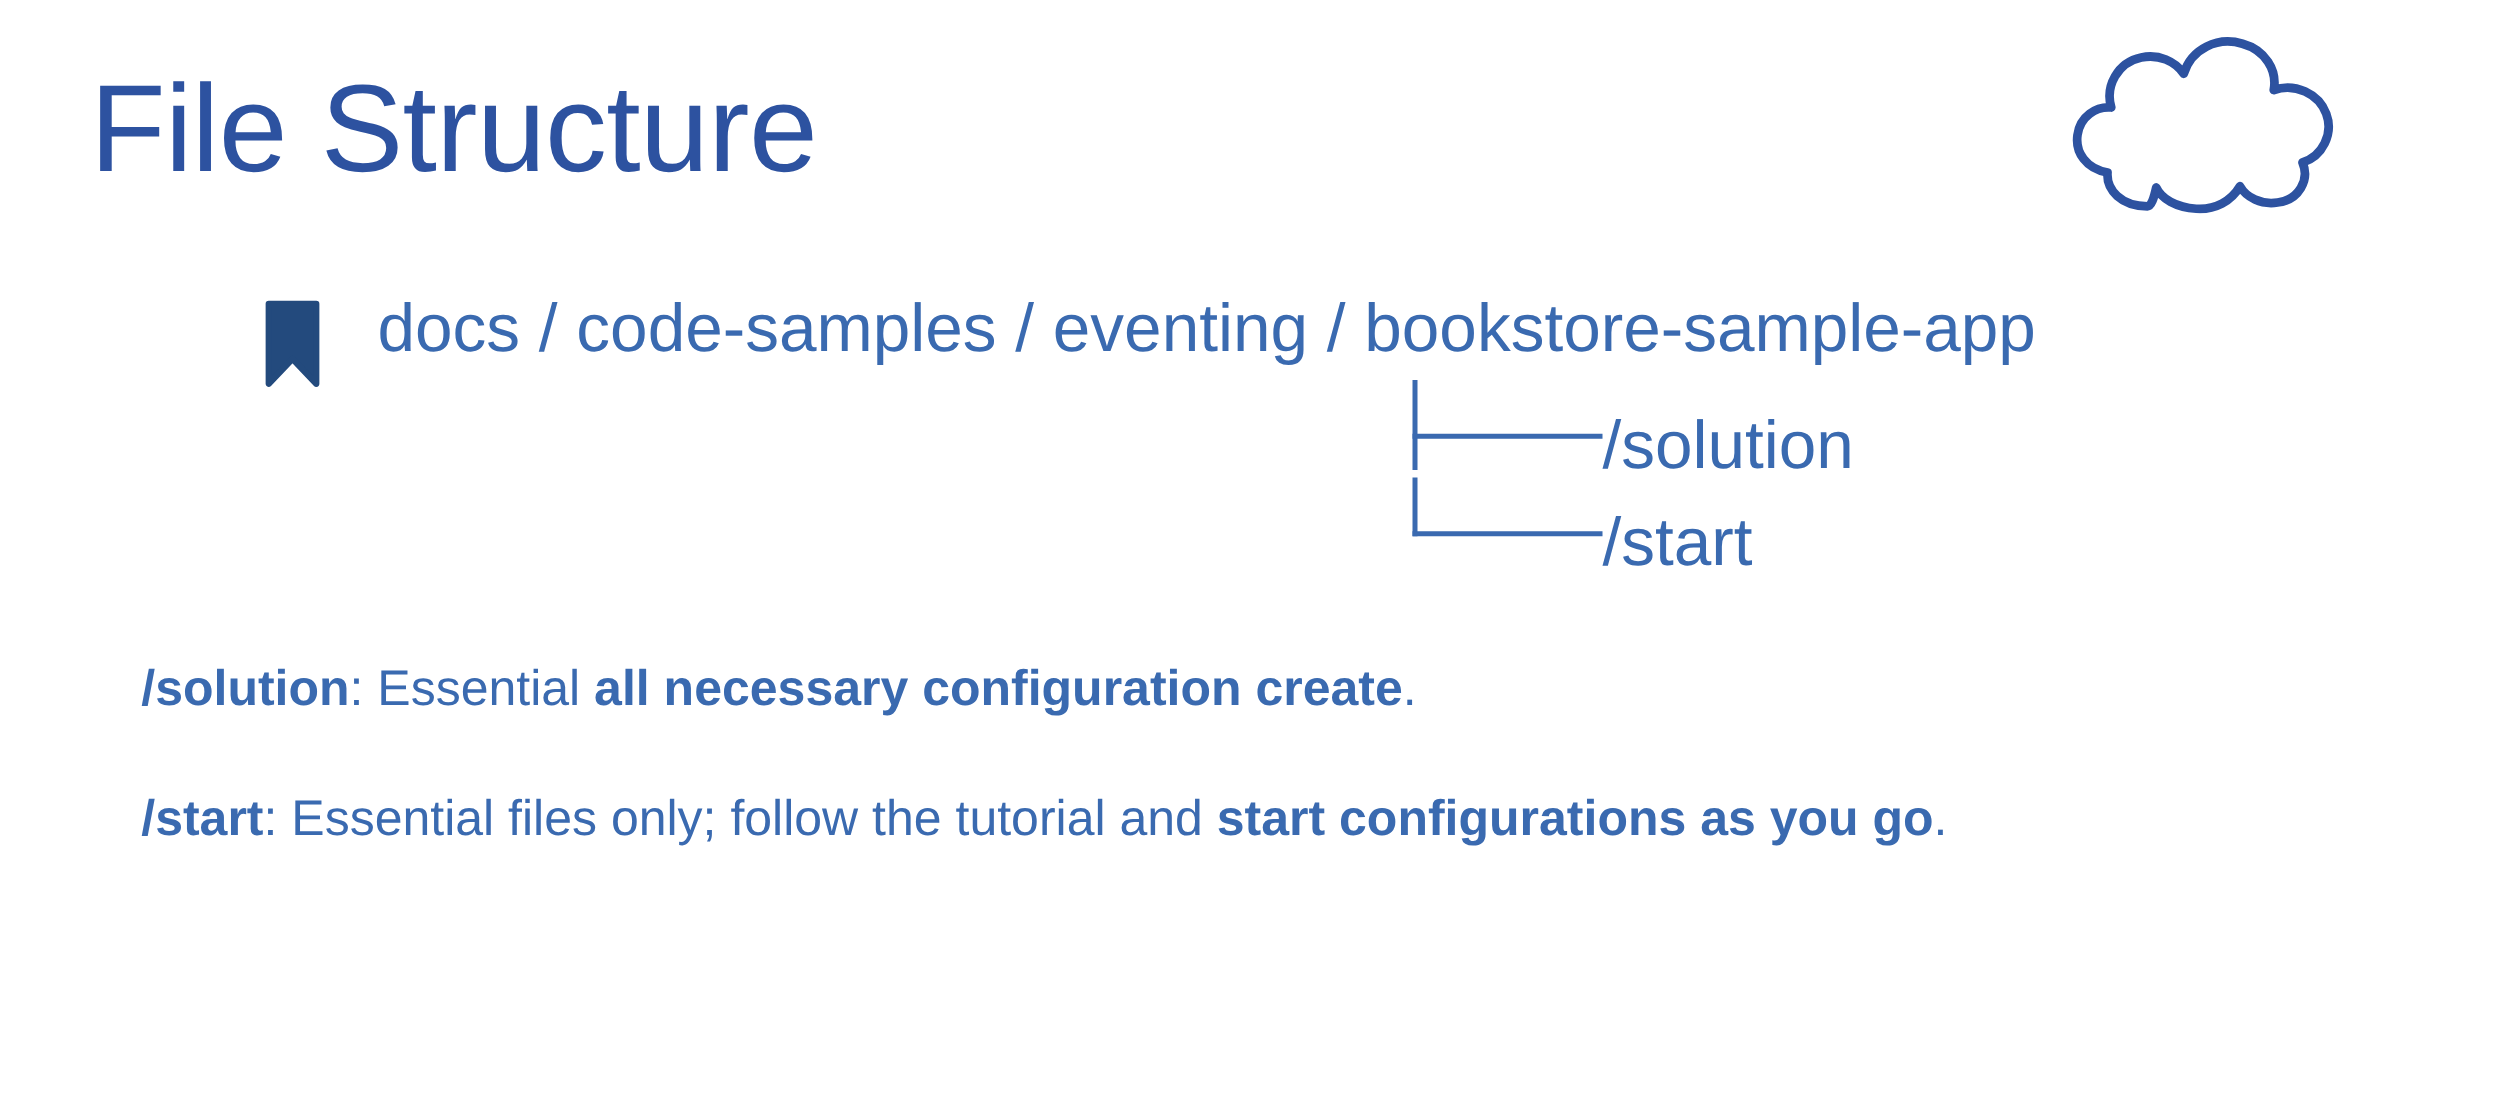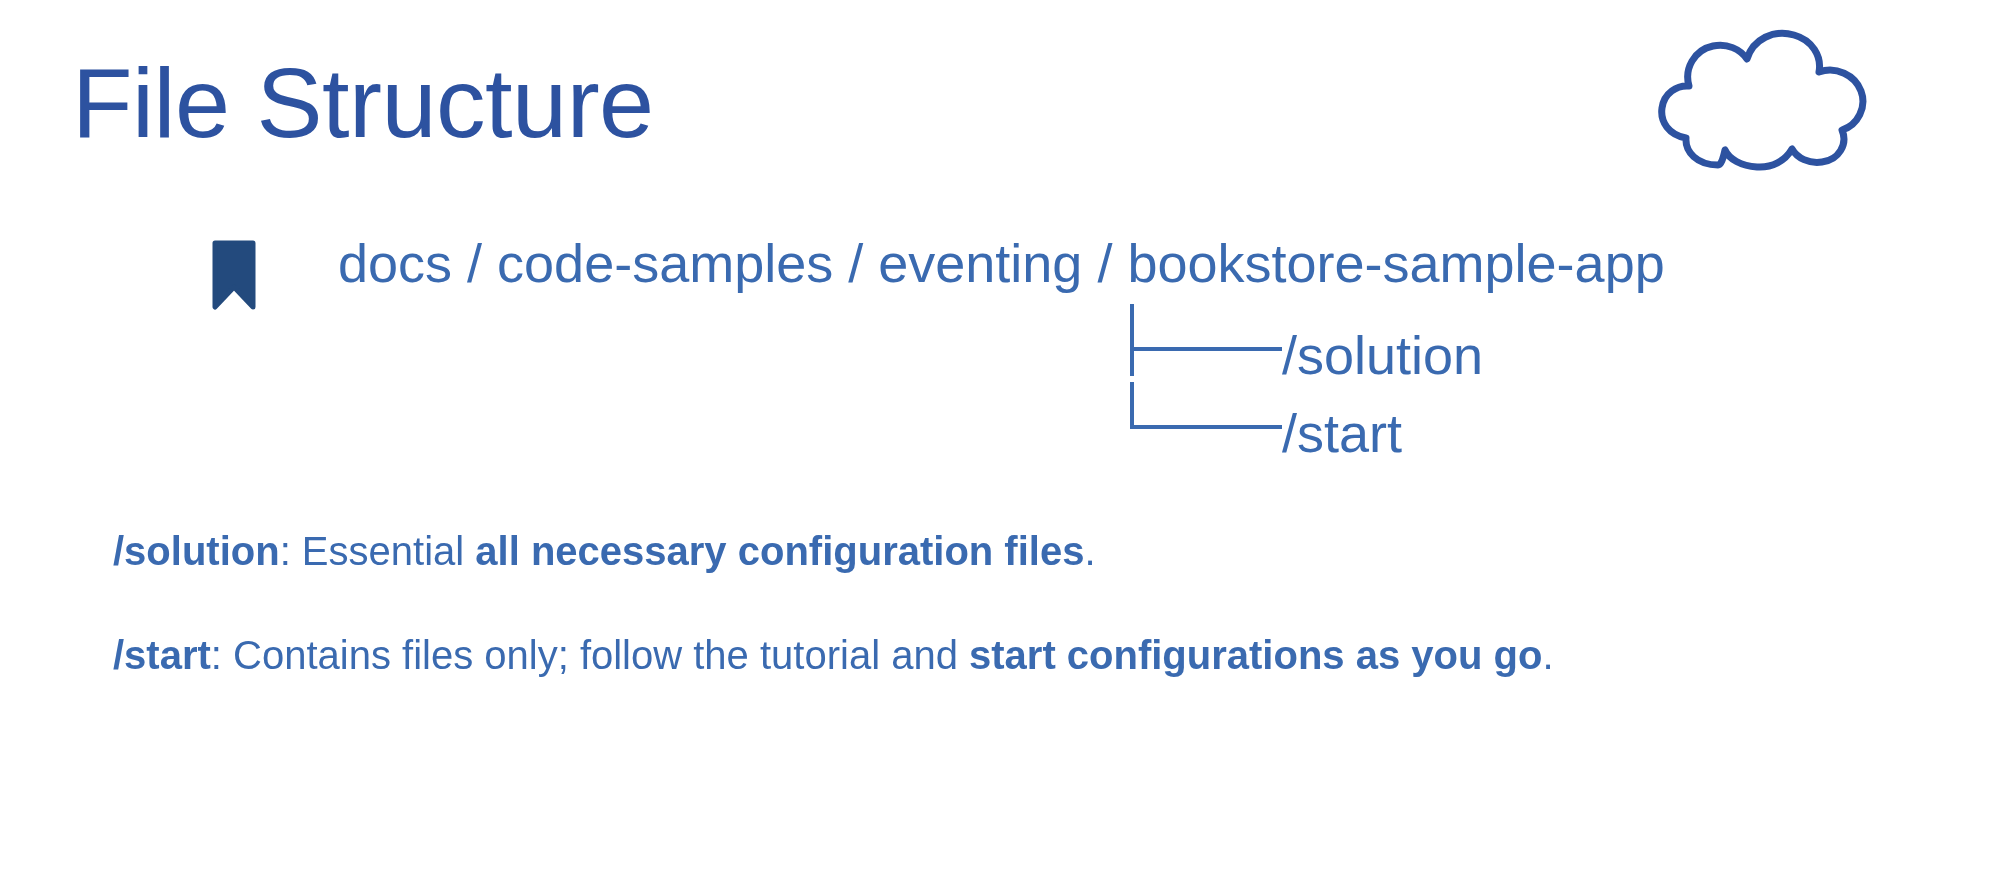--- a/index.html
+++ b/index.html
@@ -46,21 +46,20 @@
     flex: 0 0 auto;
     margin-top: 4px;
     margin-right: 46px;
   }
   .path-text {
     font-size: 54px;
     font-weight: 400;
     color: #3a6ab0;
     line-height: 1.0;
     letter-spacing: 0px;
-    margin-left: 36px;
   }
 
   
   .tree-row {
     position: absolute;
     display: flex;
     align-items: baseline;
     white-space: nowrap;
     color: #3a6ab0;
     font-size: 54px;
@@ -204,25 +203,25 @@
 
   <div class="tree-row tree-row-2">
     <span class="tree-connector elbow">
       <span class="stem"></span>
       <span class="arm"></span>
     </span>
     <span class="tree-label">/start</span>
   </div>
 
   <div class="body-line line-1">
-    <b>/solution</b><span>: Essential </span><b>all necessary configuration files</b><span>.</span>
+    <b>/solution</b><span>: Essential </span><b>all necessary configuration create</b><span>.</span>
   </div>
 
   <div class="body-line line-2">
-    <b>/start</b><span>: Contains files only; follow the tutorial and </span><b>start configurations as you go</b><span>.</span>
+    <b>/start</b><span>: Essential files only; follow the tutorial and </span><b>start configurations as you go</b><span>.</span>
   </div>
 
   <div class="cloud cloud-bottom-left">
     <svg viewBox="0 0 215 145" width="215" height="145" xmlns="http://www.w3.org/2000/svg">
       <path d="M63 139
                C 42 139 30 126 31 112
                C 14 109 5 96 7 82
                C 9 67 22 59 34 60
                C 29 43 39 24 58 20
                C 72 17 85 23 92 33

